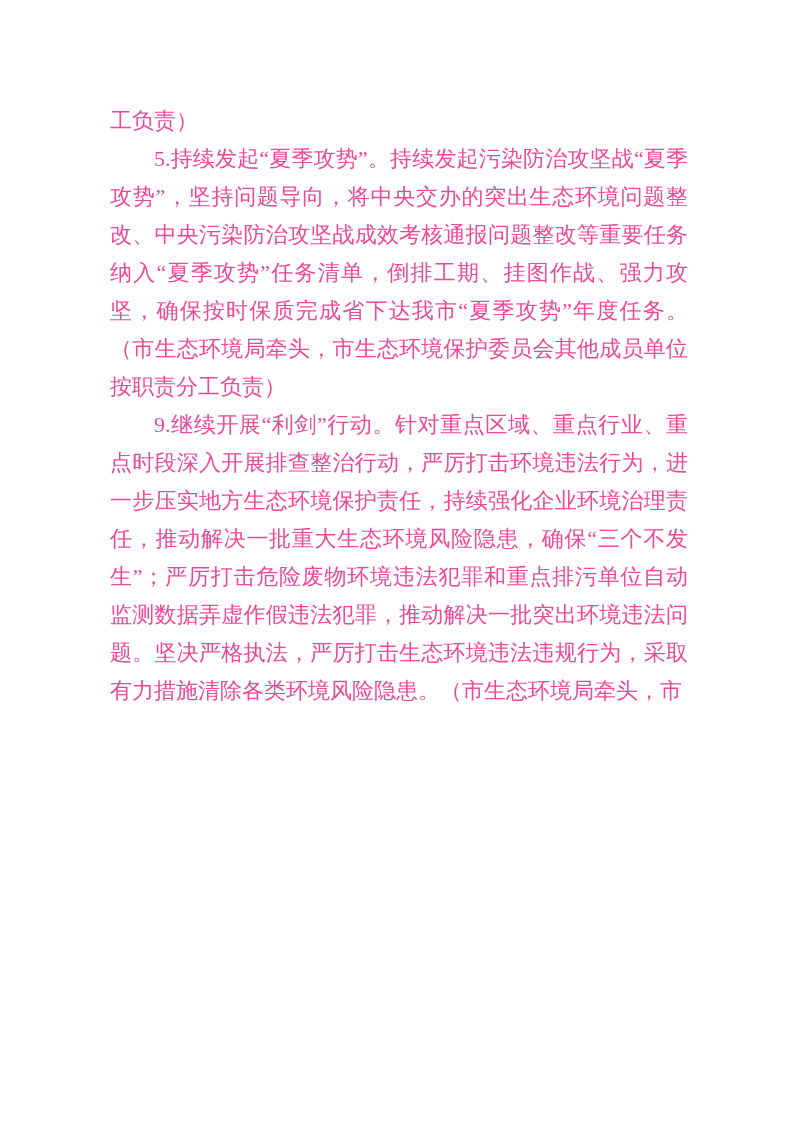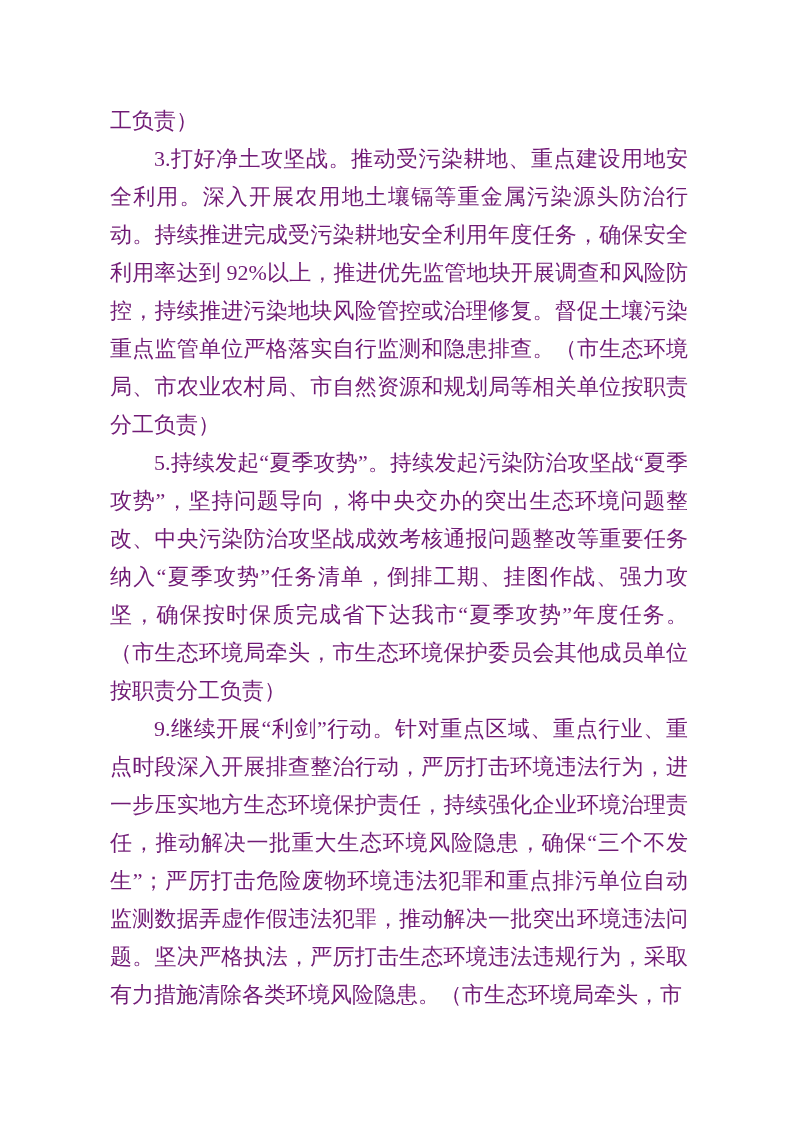--- a/index.html
+++ b/index.html
@@ -13,21 +13,21 @@
     height: 1122px;
     background: #ffffff;
     overflow: hidden;
     font-family: "Liberation Serif", "DejaVu Serif", serif;
   }
   .content {
     position: absolute;
     left: 110px;
     top: 102px;
     width: 578px;
-    color: #701a75;
+    color: #ec4899;
     font-size: 22px;
     line-height: 38px;
     text-align: justify;
     text-justify: inter-ideograph;
     letter-spacing: 0;
   }
   .content p {
     margin: 0;
     padding: 0;
     text-indent: 2em;
@@ -37,17 +37,16 @@
   .content p.continuation {
     text-indent: 0;
   }
 </style>
 </head>
 <body>
 
 <div class="page">
   <div class="content">
     <p class="continuation">工负责）</p>
-    <p>3.打好净土攻坚战。推动受污染耕地、重点建设用地安全利用。深入开展农用地土壤镉等重金属污染源头防治行动。持续推进完成受污染耕地安全利用年度任务，确保安全利用率达到 92%以上，推进优先监管地块开展调查和风险防控，持续推进污染地块风险管控或治理修复。督促土壤污染重点监管单位严格落实自行监测和隐患排查。（市生态环境局、市农业农村局、市自然资源和规划局等相关单位按职责分工负责）</p>
     <p>5.持续发起“夏季攻势”。持续发起污染防治攻坚战“夏季攻势”，坚持问题导向，将中央交办的突出生态环境问题整改、中央污染防治攻坚战成效考核通报问题整改等重要任务纳入“夏季攻势”任务清单，倒排工期、挂图作战、强力攻坚，确保按时保质完成省下达我市“夏季攻势”年度任务。（市生态环境局牵头，市生态环境保护委员会其他成员单位按职责分工负责）</p>
     <p>9.继续开展“利剑”行动。针对重点区域、重点行业、重点时段深入开展排查整治行动，严厉打击环境违法行为，进一步压实地方生态环境保护责任，持续强化企业环境治理责任，推动解决一批重大生态环境风险隐患，确保“三个不发生”；严厉打击危险废物环境违法犯罪和重点排污单位自动监测数据弄虚作假违法犯罪，推动解决一批突出环境违法问题。坚决严格执法，严厉打击生态环境违法违规行为，采取有力措施清除各类环境风险隐患。（市生态环境局牵头，市</p>
   </div>
 </div>
 
 </body></html>

